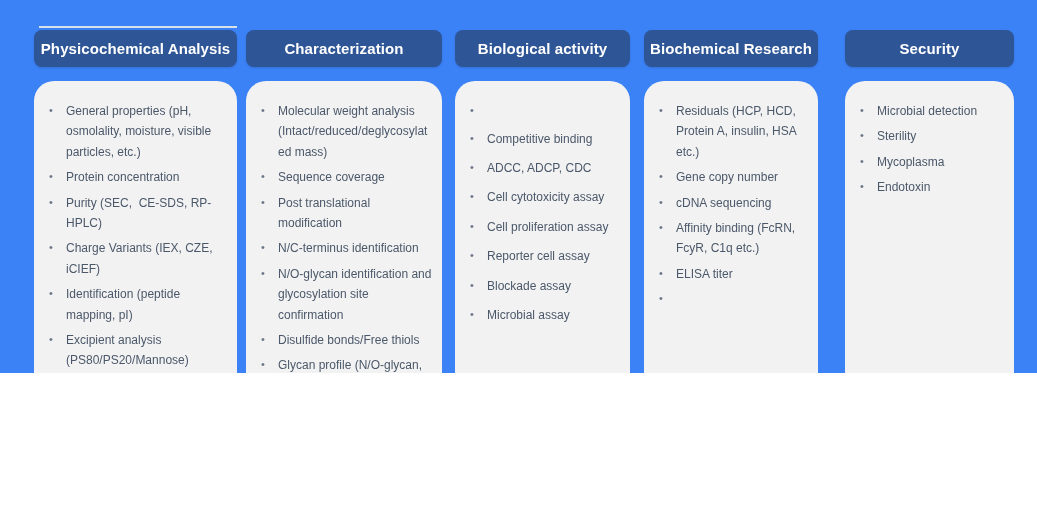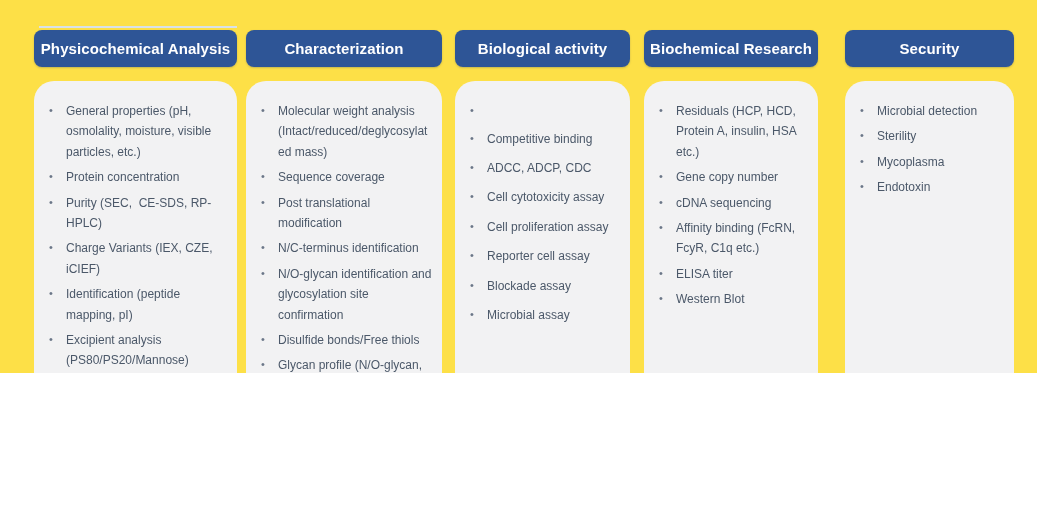--- a/index.html
+++ b/index.html
@@ -7,21 +7,21 @@
     --header-text:#ffffff;
     --card-bg:#f2f2f3;
     --text:#4b5869;
     --bullet:#6b7688;
     --accent:#d8e1e8;
   }
   html,body{margin:0;padding:0;}
   .canvas{
     position:relative;
     width:1037px;height:373px;
-    background:#fde047;
+    background:#3b82f6;
     overflow:hidden;
     font-family:"Liberation Sans","DejaVu Sans",sans-serif;
   }
   .accent-line{
     position:absolute;left:39px;top:26px;width:198px;height:2px;
     background:var(--accent);
   }
   .row{
     position:absolute;left:34px;top:30px;
     display:flex;align-items:flex-start;
@@ -193,21 +193,20 @@
             <li>
               <span class="bullet">•</span>
               <span class="item-text">Affinity binding (FcRN, FcyR, C1q etc.)</span>
             </li>
             <li>
               <span class="bullet">•</span>
               <span class="item-text">ELISA titer</span>
             </li>
             <li>
               <span class="bullet">•</span>
-              <span class="item-text">Western Blot</span>
             </li>
           </ul>
       </div>
     </section>
 
     <section class="col col5">
       <div class="header">Security</div>
       <div class="card">
         <ul class="items">
             <li>

